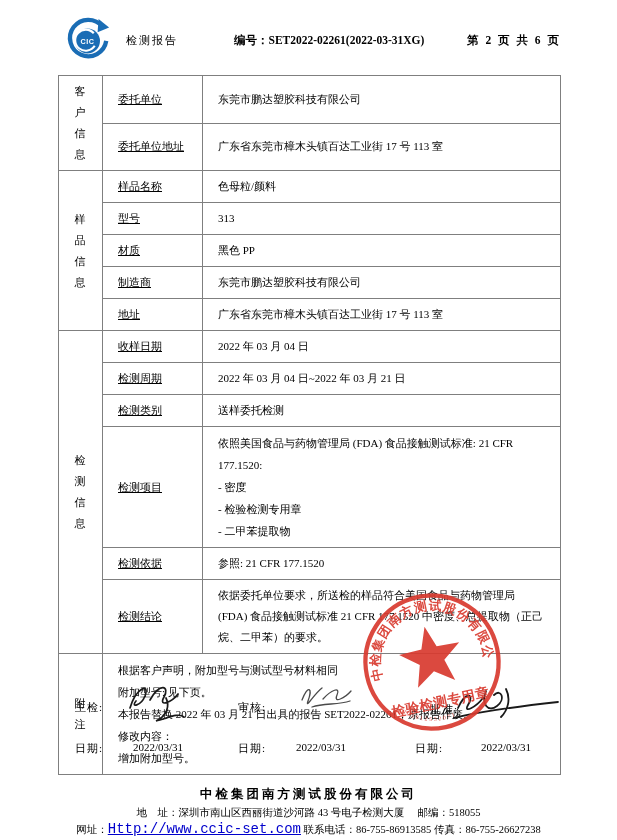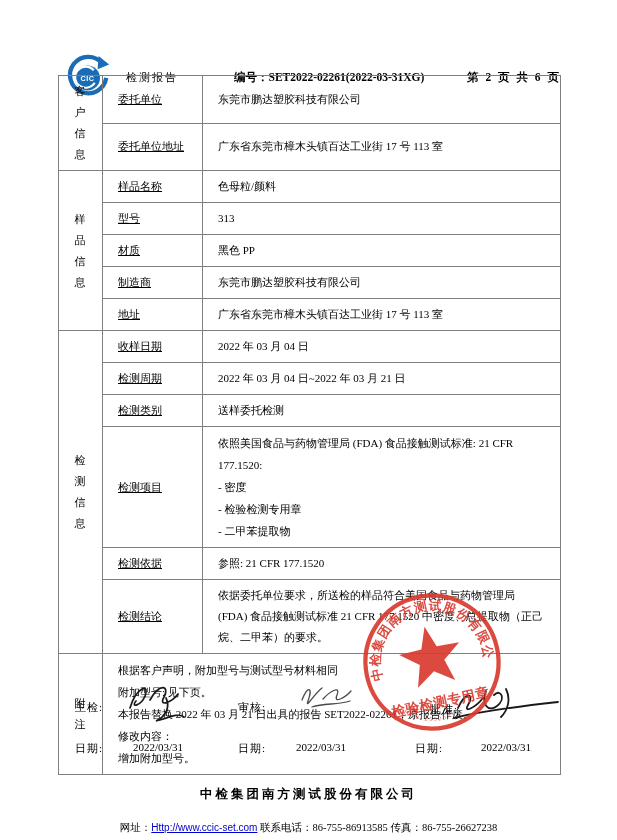--- a/index.html
+++ b/index.html
@@ -3,21 +3,21 @@
 <meta charset="utf-8">
 <style>
   * { margin:0; padding:0; box-sizing:border-box; }
   html,body { background:#e8e8e8; }
   .page {
     position:relative; width:617px; height:840px; margin:0 auto;
     background:#ffffff; overflow:hidden;
     font-family:"Liberation Serif","DejaVu Serif",serif; color:#000;
   }
   
-  .header { position:absolute; top:0; left:0; right:12px; height:70px;margin-top:37px; }
+  .header { position:absolute; top:0; left:0; right:12px; height:70px; }
   .logo { position:absolute; left:64px; top:16px; width:48px; height:48px; }
   .report-title { position:absolute; left:126px; top:33px; font-size:11px; font-weight:normal; letter-spacing:2px; }
   .report-no { position:absolute; left:234px; top:33px; font-size:11.5px; font-weight:bold; }
   .page-info { position:absolute; left:467px; top:33px; font-size:11.5px; font-weight:bold; letter-spacing:2px; }
   
   table.report { position:absolute; left:58px; top:75px; width:503px; border-collapse:collapse; table-layout:fixed; }
   table.report td { border:1px solid #7f7f7f; font-size:11px; padding:5px 15px; line-height:21px; vertical-align:middle; }
   td.group { width:44px; text-align:center; letter-spacing:1px; padding:5px 2px; }
   td.lbl { width:100px;text-decoration:underline; }
   td.val {}
@@ -27,21 +27,21 @@
   .sig-label { font-weight:normal; letter-spacing:1px; }
   .sig-svg { position:absolute; }
   
   .stamp { position:absolute; left:356px; top:586px; width:152px; height:152px;
            transform:rotate(-12deg); opacity:0.92; pointer-events:none; }
   
   .footer { position:absolute; left:0; right:0; text-align:center; }
   .footer-company { top:786px; font-size:12.5px; font-weight:bold; letter-spacing:3px; }
   .footer-line2 { top:806px; font-size:10.5px; }
   .footer-line3 { top:821px; font-size:10.5px; }
-  .footer a.url { color:#0000cc; text-decoration:underline; font-family:Liberation Sans, sans-serif; font-size:10px; }
+  .footer a.url { color:#0000cc; text-decoration:underline; font-family:Liberation Mono, monospace; font-size:14px; }
 </style>
 </head>
 <body>
 
 <div class="page">
 
   <div class="header">
     <svg class="logo" viewBox="0 0 50 50">
       <path d="M40 11 A19 19 0 1 0 44 26" fill="none" stroke="#1a6db5" stroke-width="4.5"></path>
       <polygon points="36,3 47,12 35,17" fill="#1a6db5"></polygon>
@@ -173,19 +173,20 @@
     <text font-size="13.5" fill="#d93a2f" font-weight="bold" letter-spacing="1">
       <textPath href="#arcTop" startOffset="2">中检集团南方测试股份有限公司</textPath>
     </text>
     <text x="80" y="128" text-anchor="middle" font-size="14.5" fill="#d93a2f" font-weight="bold" letter-spacing="0.5">检验检测专用章</text>
     <text font-size="6" fill="#d93a2f" letter-spacing="2">
       <textPath href="#arcBottom" startOffset="14">4403012532071</textPath>
     </text>
   </svg>
 
   <div class="footer footer-company abs" style="left:0;">中检集团南方测试股份有限公司</div>
+  <div class="footer footer-line2 abs" style="left:0;">地　址：深圳市南山区西丽街道沙河路 43 号电子检测大厦　 邮编：518055</div>
   <div class="footer footer-line3 abs" style="left:0;">
     <span>网址：</span><a class="url">Http://www.ccic-set.com</a>
     <span>联系电话：86-755-86913585</span>
     <span>传真：86-755-26627238</span>
   </div>
 
 </div>
 
 </body></html>

